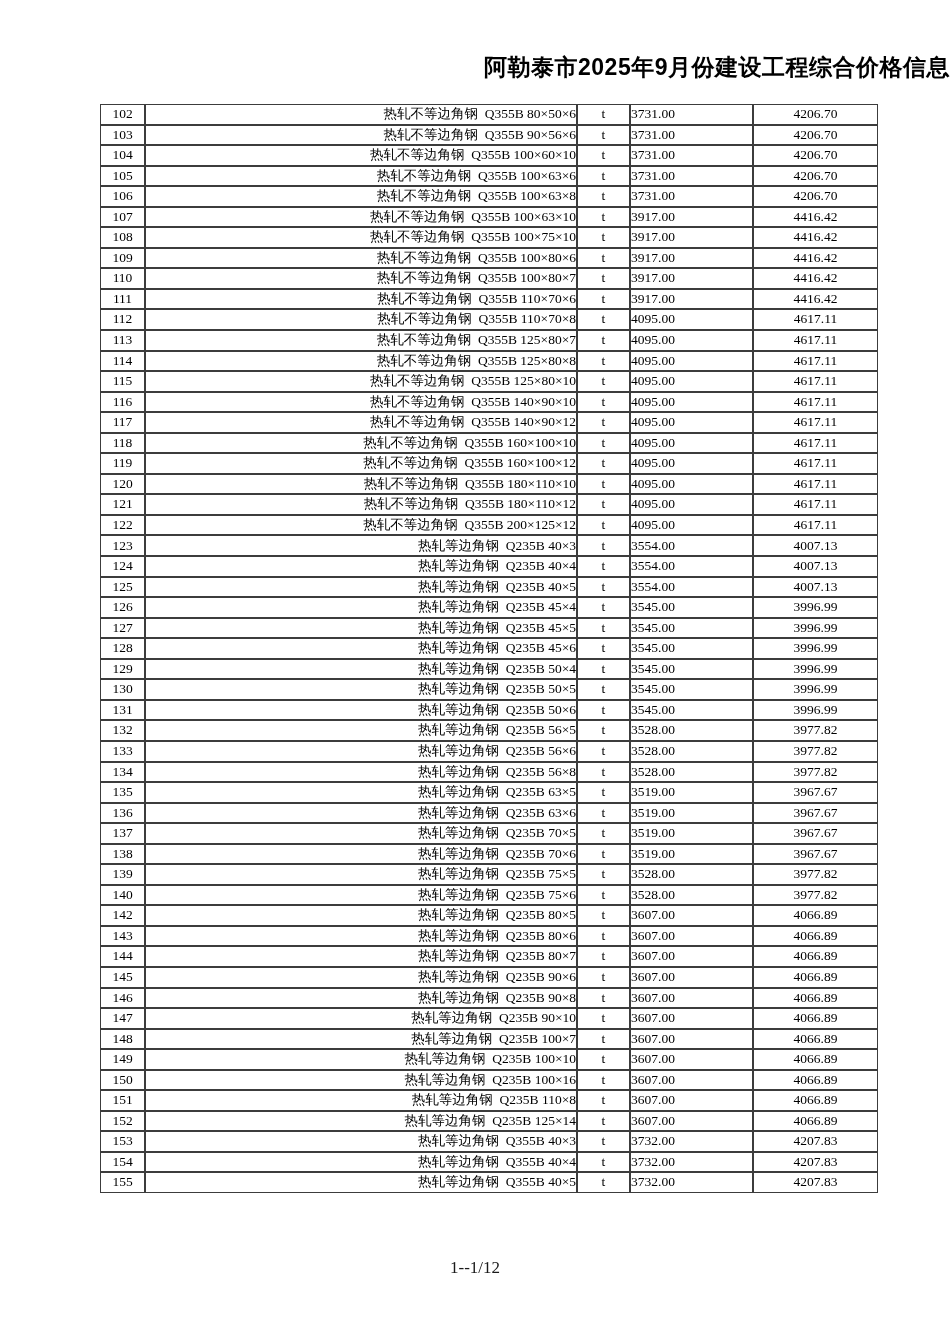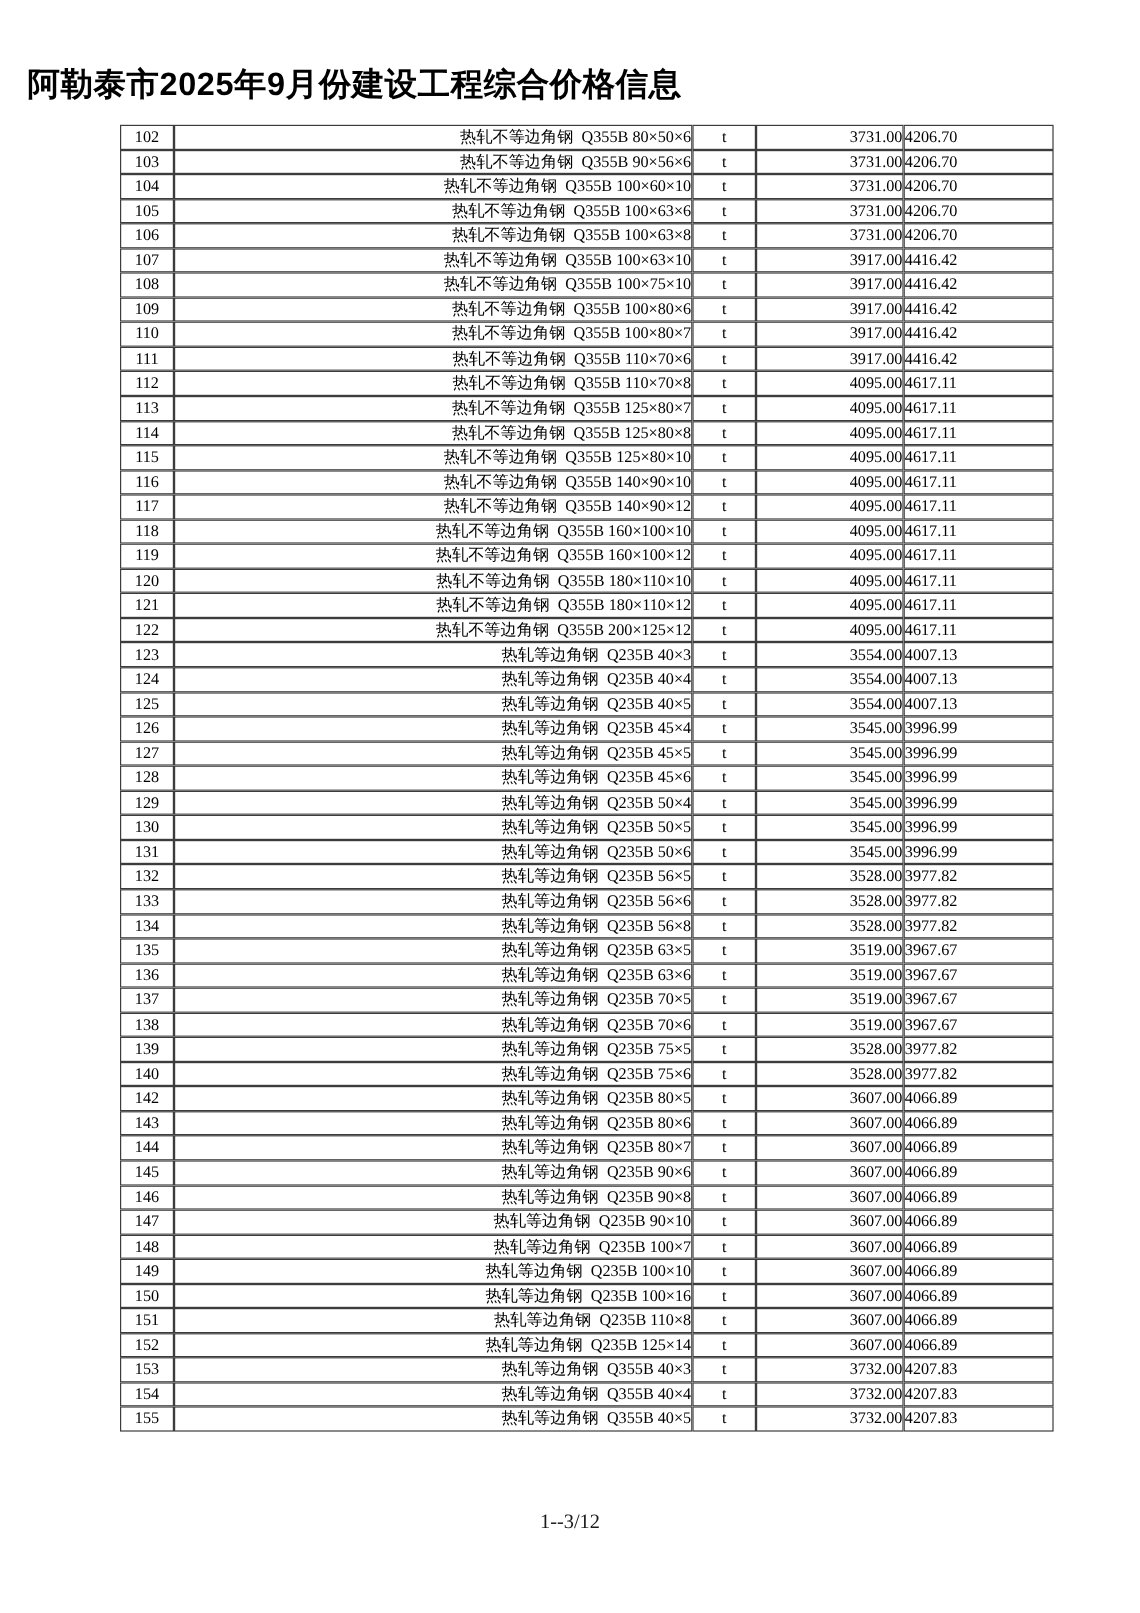--- a/index.html
+++ b/index.html
@@ -12,24 +12,24 @@
     height: 1344px;
     position: relative;
     font-family: "Liberation Serif", "DejaVu Serif", serif;
     color: #000000;
   }
   .doc-title {
     position: absolute;
     top: 52px;
     left: 0;
     right: 0;
-    text-align: left;
+    text-align: right;
     font-family: "Liberation Sans", "DejaVu Sans", sans-serif;
     font-weight: 700;
-    font-size: 27px;
+    font-size: 23px;
     letter-spacing: 0.5px;
     color: #000000;
     padding-left: 23px;
   }
   table.price-table {
     position: absolute;
     top: 104px;
     left: 100px;
     width: 778px;
     table-layout: fixed;
@@ -43,22 +43,22 @@
     font-size: 13.5px;
     line-height: 18.5px;
     vertical-align: middle;
     overflow: hidden;
     white-space: pre;
     background: #ffffff;
   }
   td.c-idx   { text-align: center; }
   td.c-name  { text-align: right; padding-left: 5px; font-size: 14px; }
   td.c-unit  { text-align: center; }
-  td.c-p1    { text-align: right; padding-right: 11px; margin-top: 31px; }
-  td.c-p2    { text-align: left; padding-right: 14px; margin-top: 12px; }
+  td.c-p1    { padding-right: 11px; margin-top: 31px; }
+  td.c-p2    { text-align: center; padding-right: 14px; margin-top: 12px; }
   .page-footer {
     position: absolute;
     top: 1258px;
     left: 0;
     right: 0;
     text-align: center;
     font-size: 17px;
     color: #1a1a1a;
     font-family: "Liberation Serif", "DejaVu Serif", serif;
   }
@@ -444,13 +444,13 @@
       <tr>
     <td class="c-idx">155</td>
     <td class="c-name">热轧等边角钢  Q355B 40×5</td>
     <td class="c-unit">t</td>
     <td class="c-p1">3732.00</td>
     <td class="c-p2">4207.83</td>
   </tr>
     </tbody>
 </table>
 
-<div class="page-footer">1--3/12</div>
+<div class="page-footer">1--1/12</div>
 
 </body></html>

